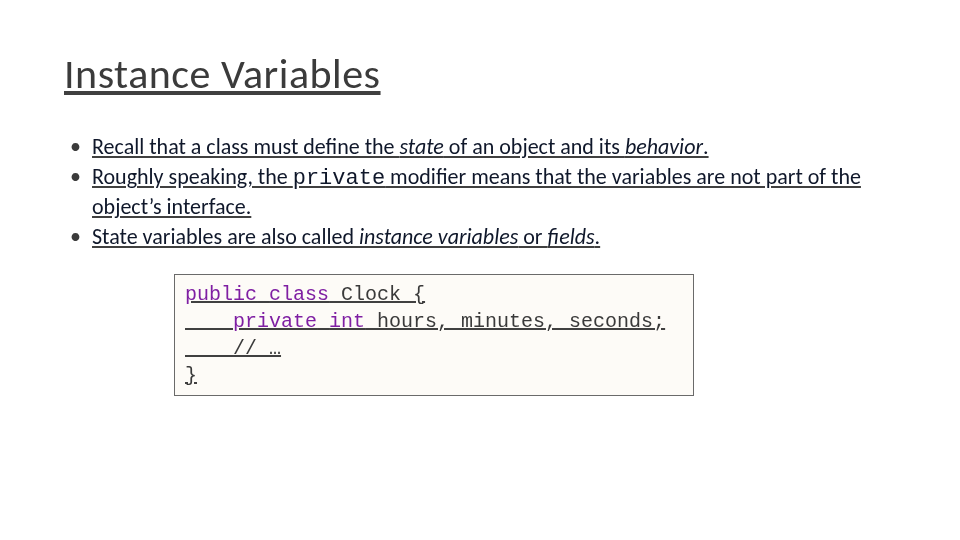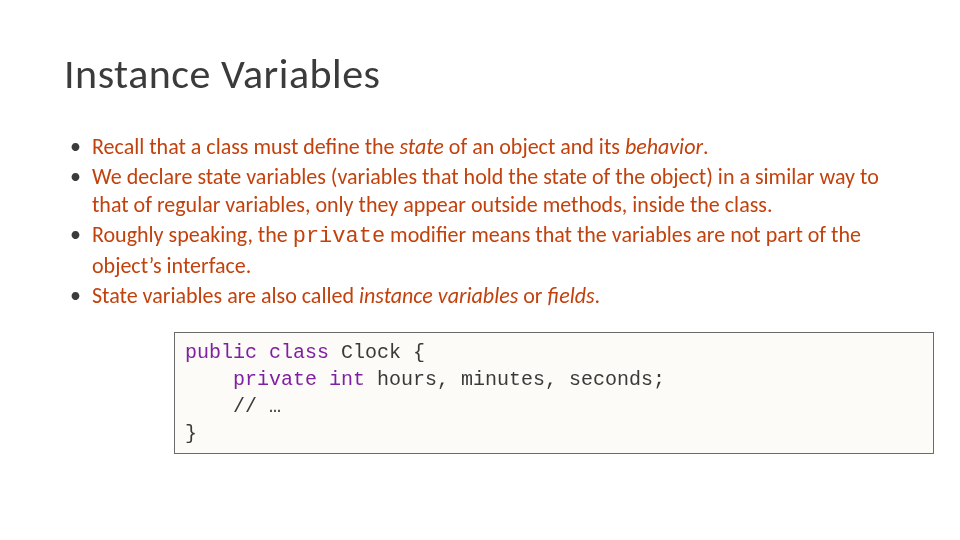--- a/index.html
+++ b/index.html
@@ -11,56 +11,57 @@
     font-family: Calibri, "Segoe UI", Arial, sans-serif;
     color: #404040;
     overflow: hidden;
   }
   .slide {
     position: relative;
     width: 960px;
     height: 540px;
     box-sizing: border-box;
     padding: 48px 64px 40px 64px;
+    text-decoration: underline;
   }
   .title {
     font-family: "Calibri Light", Calibri, "Segoe UI Light", "Segoe UI", Arial, sans-serif;
     font-weight: 300;
     font-size: 42px;
     color: #3b3b3b;
     letter-spacing: 0.5px;
     margin: 0 0 34px 0;
   }
   ul.bullets {
     list-style: none;
     margin: 0;
     padding: 0 6px 0 2px;
     font-size: 22px;
     line-height: 1.28;
-    color: #c2410c;
+    color: #0f172a;
   }
   ul.bullets > li {
     position: relative;
     padding-left: 26px;
     margin-bottom: 2px;
   }
   ul.bullets > li::before {
     content: "•";
     position: absolute;
     left: 4px;
     top: 0;
     color: #3b3b3b;
   }
   .ital { font-style: italic; }
   .mono { font-family: "Courier New", Courier, monospace; }
 
   
   .codebox {
     margin: 22px 8px 0 110px;
-    width: 760px;
+    width: 520px;
     border: 1px solid #6a6a6a;
     background: #fdfbf7;
     box-sizing: border-box;
     padding: 6px 10px 6px 10px;
     font-family: "Courier New", Courier, monospace;
     font-size: 20px;
     line-height: 1.35;
     color: #3a3a3a;
     white-space: pre;
   }
@@ -71,23 +72,20 @@
 
 <div class="slide">
 
   <h1 class="title">Instance Variables</h1>
 
   <ul class="bullets">
     <li>
       <span>Recall that a class must define the </span><span class="ital">state</span><span> of an object and its </span><span class="ital">behavior</span><span>.</span>
     </li>
     <li>
-      <span>We declare state variables (variables that hold the state of the object) in a similar way to that of regular variables, only they appear outside methods, inside the class.</span>
-    </li>
-    <li>
       <span>Roughly speaking, the </span><span class="mono">private</span><span> modifier means that the variables are not part of the object’s interface.</span>
     </li>
     <li>
       <span>State variables are also called </span><span class="ital">instance variables</span><span> or </span><span class="ital">fields</span><span>.</span>
     </li>
   </ul>
 
   <div class="codebox"><span class="kw">public</span> <span class="kw">class</span><span> Clock {</span>
 <span>    </span><span class="kw">private</span> <span class="kw">int</span><span> hours, minutes, seconds;</span>
 <span>    </span><span>// …</span>

